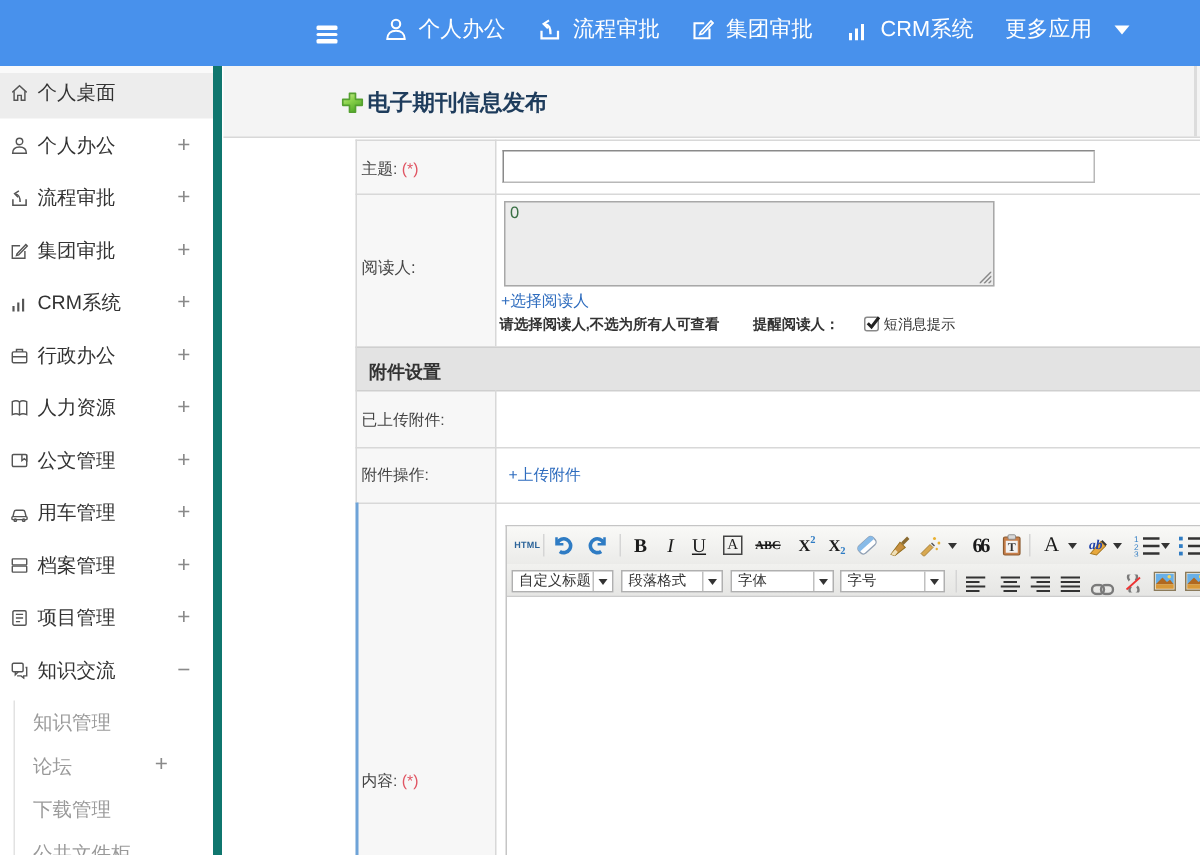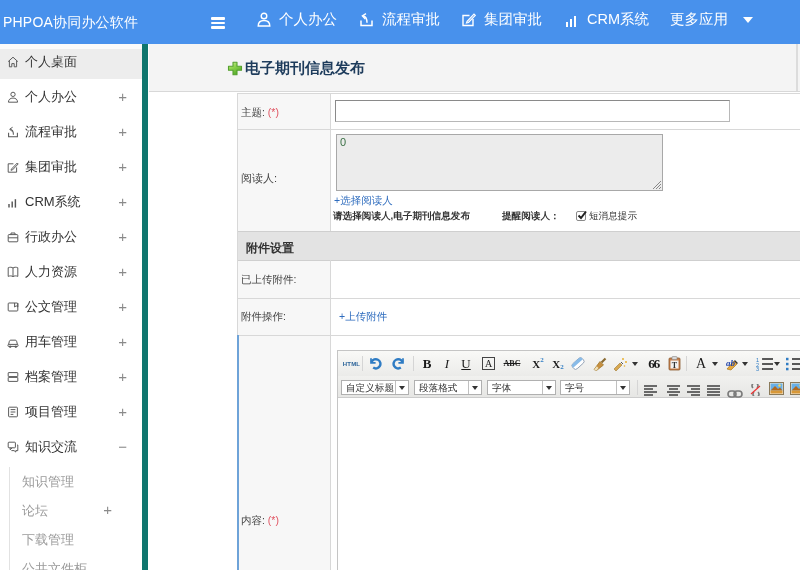--- a/index.html
+++ b/index.html
@@ -44,21 +44,20 @@
 .sel { position:absolute; top:28.5px; height:15px; background:#fff; border:1px solid #b0b0b0; font-size:9.6px; color:#333; line-height:13px; padding-left:4px; }
 .sel .sarr { position:absolute; right:0; top:0; width:13px; height:13px; border-left:1px solid #c0c0c0; }
 .sel .sarr:after { content:""; position:absolute; left:3px; top:5px; border-left:3.5px solid transparent; border-right:3.5px solid transparent; border-top:4px solid #333; }
 .ai { position:absolute; top:31px; }
 </style>
 </head>
 <body>
 <div id="page">
 
   <div id="topbar">
-    <div id="logo">PHPOA协同办公软件</div>
     <div id="burger">
         <i></i>
         <i></i>
         <i></i>
       </div>
     <div class="navitem" style="left:257px">
       <svg width="14" height="15" viewBox="0 0 14 15">
           <g fill="none" stroke="#fff" stroke-width="1.4">
             <circle cx="7" cy="4" r="2.8"></circle>
             <path d="M1.2 14 C1.2 10.5 3.5 8.5 7 8.5 C10.5 8.5 12.8 10.5 12.8 14 Z"></path>
@@ -250,21 +249,21 @@
     <div style="position:absolute;left:187px;top:41px;width:327px;height:57px;background:#ececec;border:1px solid #a8a8a8;color:#3a7045;font-size:11px;padding:1px 3px">0
       <svg style="position:absolute;right:1px;bottom:1px" width="8" height="8" viewBox="0 0 8 8">
           <g stroke="#888" stroke-width="1">
             <line x1="0" y1="8" x2="8" y2="0"></line>
             <line x1="3" y1="8" x2="8" y2="3"></line>
             <line x1="6" y1="8" x2="8" y2="6"></line>
           </g>
         </svg>
     </div>
     <a class="lnk" style="position:absolute;left:185px;top:101px">+选择阅读人</a>
-    <div style="position:absolute;left:184px;top:117px;font-size:9.6px;font-weight:bold;color:#333;white-space:nowrap">请选择阅读人,电子期刊信息发布</div>
+    <div style="position:absolute;left:184px;top:117px;font-size:9.6px;font-weight:bold;color:#333;white-space:nowrap">请选择阅读人,不选为所有人可查看</div>
     <div style="position:absolute;left:353px;top:117px;font-size:9.6px;font-weight:bold;color:#333">提醒阅读人：</div>
     <div style="position:absolute;left:427px;top:118px;width:10px;height:10px;background:#fff;border:1px solid #8a8a8a;border-radius:2px">
       <svg width="10" height="11" viewBox="0 0 10 11" style="position:absolute;left:0px;top:-2px">
           <path d="M1.5 5.5 L4 8 L9 1.5" fill="none" stroke="#222" stroke-width="2"></path>
         </svg>
     </div>
     <div style="position:absolute;left:440px;top:117px;font-size:9.6px;color:#333">短消息提示</div>
     <a class="lnk" style="position:absolute;left:190px;top:217px">+上传附件</a>
 
     <div id="editor" style="position:absolute;left:188px;top:257px;width:463px;height:320px;border:1px solid #c5c5c5;border-right:none;background:#fff">

